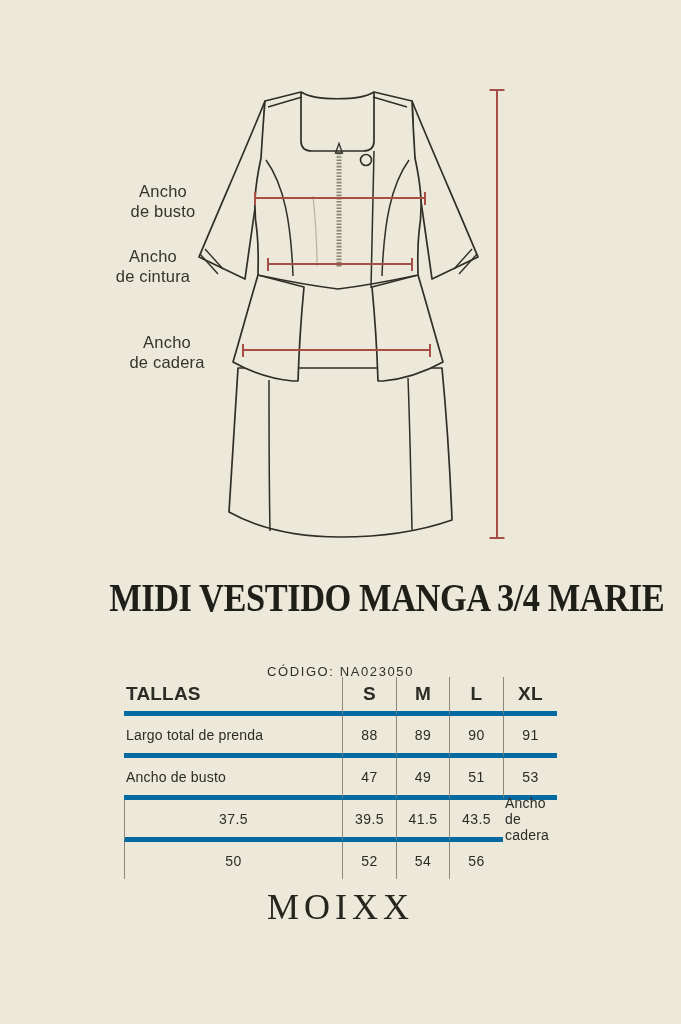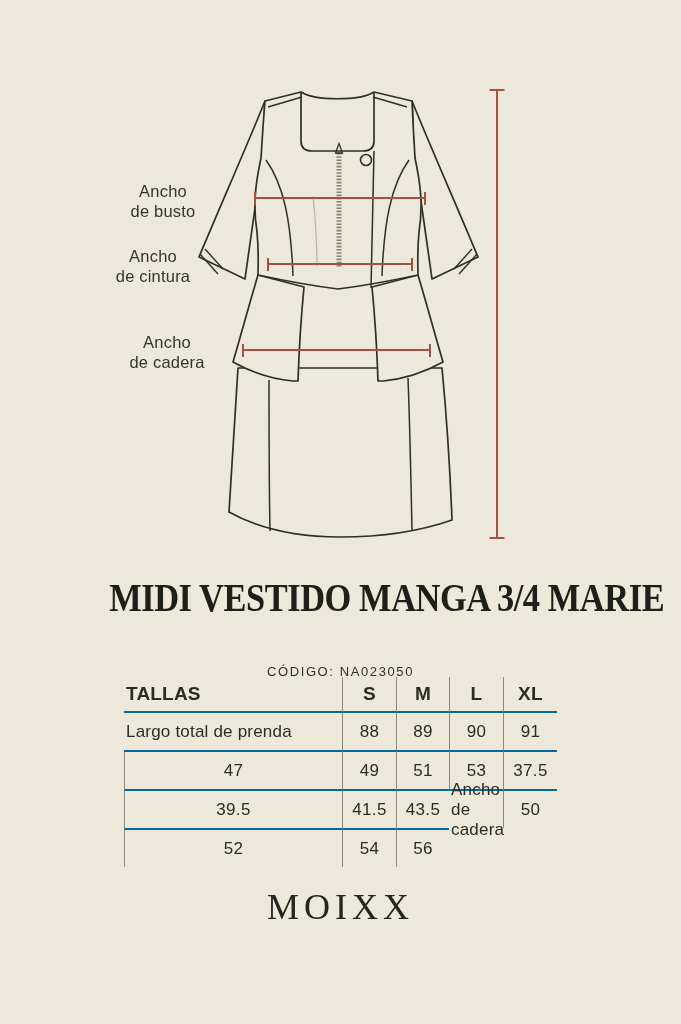--- a/index.html
+++ b/index.html
@@ -53,28 +53,28 @@
   
   .size-table{
     position:absolute;left:124px;top:677px;width:433px;
     display:grid;
     grid-template-columns:218px 54px 53px 54px 54px;
     grid-auto-rows:auto;
   }
   .size-table .cell{
     display:flex;align-items:center;
     height:37px;
-    font-size:17px;
+    font-size:14px;
     color:#2c2c26;
   }
   .size-table .head{height:34px;font-weight:700;font-size:19px;letter-spacing:.8px;}
   .size-table .rowlabel{justify-content:flex-start;padding-left:2px;letter-spacing:.2px;}
   .size-table .num{justify-content:center;letter-spacing:.4px;}
   .size-table .vline{border-left:1px solid #8d8a7b;}
-  .size-table .hline{border-bottom:2px solid #0369a1;}
+  .size-table .hline{border-bottom:5px solid #0369a1;}
 
   
   .brand-logo{
     position:absolute;left:0;top:886px;width:681px;
     text-align:center;
     font-family:"Liberation Serif", serif;
     font-size:36px;
     letter-spacing:5px;
     color:#26261f;
   }
@@ -180,20 +180,21 @@
     <div class="cell head num vline hline">M</div>
     <div class="cell head num vline hline">L</div>
     <div class="cell head num vline hline">XL</div>
 
     <div class="cell rowlabel hline">Largo total de prenda</div>
     <div class="cell num vline hline">88</div>
     <div class="cell num vline hline">89</div>
     <div class="cell num vline hline">90</div>
     <div class="cell num vline hline">91</div>
 
+    <div class="cell rowlabel hline">Ancho de busto</div>
     <div class="cell num vline hline">47</div>
     <div class="cell num vline hline">49</div>
     <div class="cell num vline hline">51</div>
     <div class="cell num vline hline">53</div>
 
     <div class="cell num vline hline">37.5</div>
     <div class="cell num vline hline">39.5</div>
     <div class="cell num vline hline">41.5</div>
     <div class="cell num vline hline">43.5</div>
 

